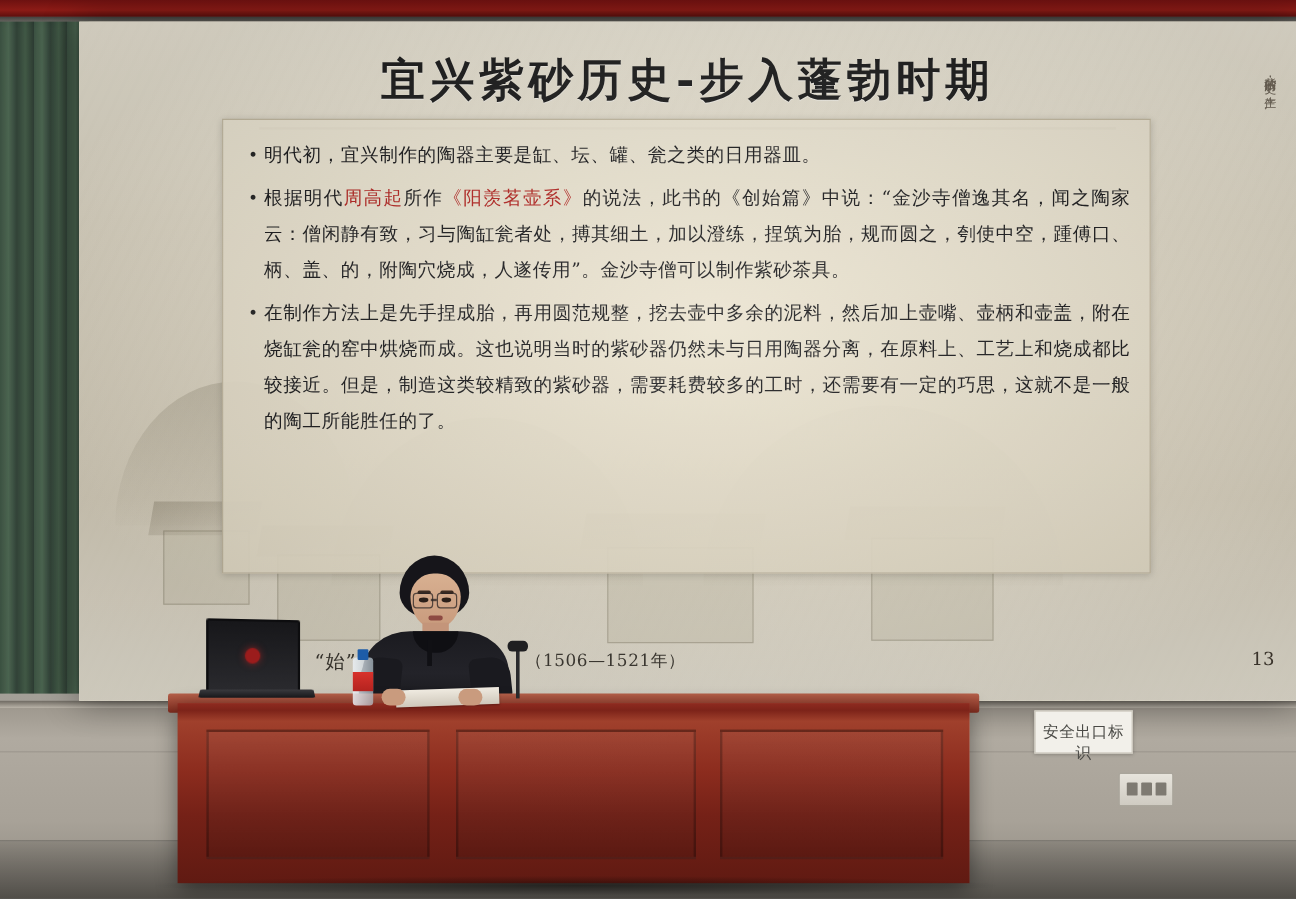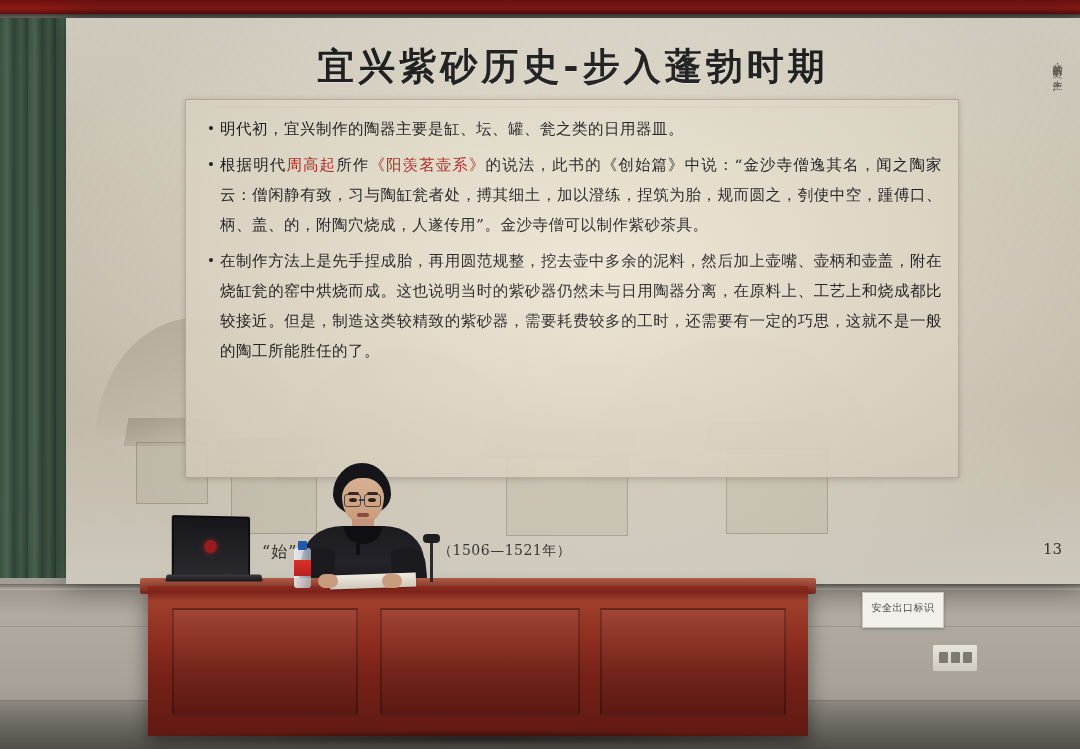--- a/index.html
+++ b/index.html
@@ -413,21 +413,21 @@
     width: 80px; height: 34px;
     background: #f2f0ea;
     border: 1px solid #c9c4b8;
     box-shadow: 0 1px 3px rgba(0,0,0,0.25);
   }
   .wall-sign-text {
     position: absolute;
     left: 0; top: 8px;
     width: 80px;
     text-align: center;
-    font-size: 10px;
+    font-size: 13px;
     color: #4a4a46;
     letter-spacing: 0.5px;
   }
   .socket {
     position: absolute;
     left: 932px; top: 644px;
     width: 44px; height: 26px;
     background: linear-gradient(to bottom, #e7e4dc, #cfcbc2);
     border: 1px solid #a9a59b;
     border-radius: 2px;

